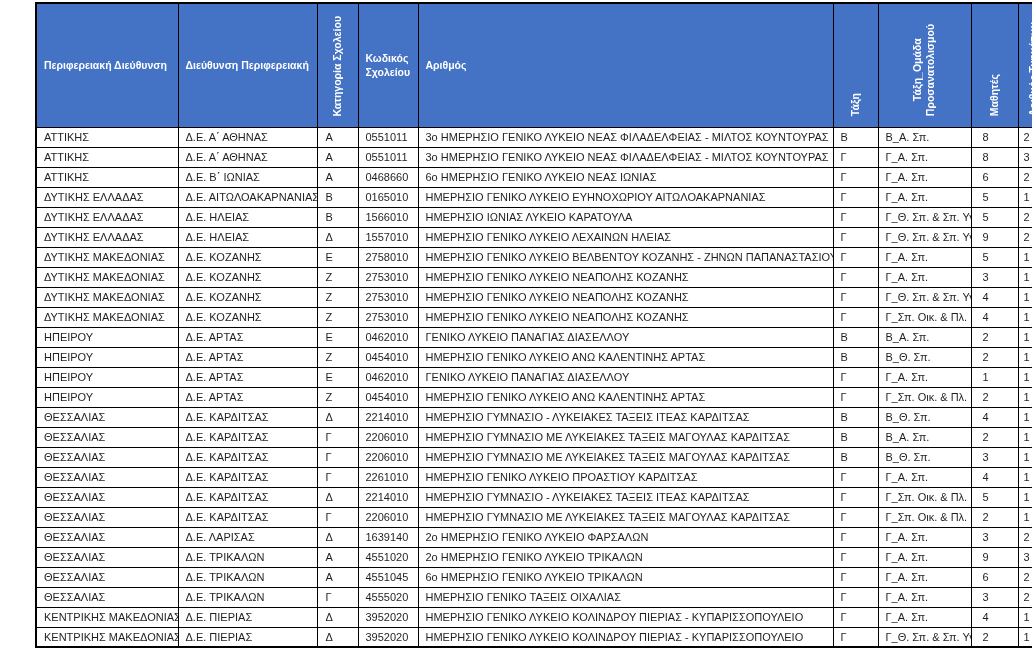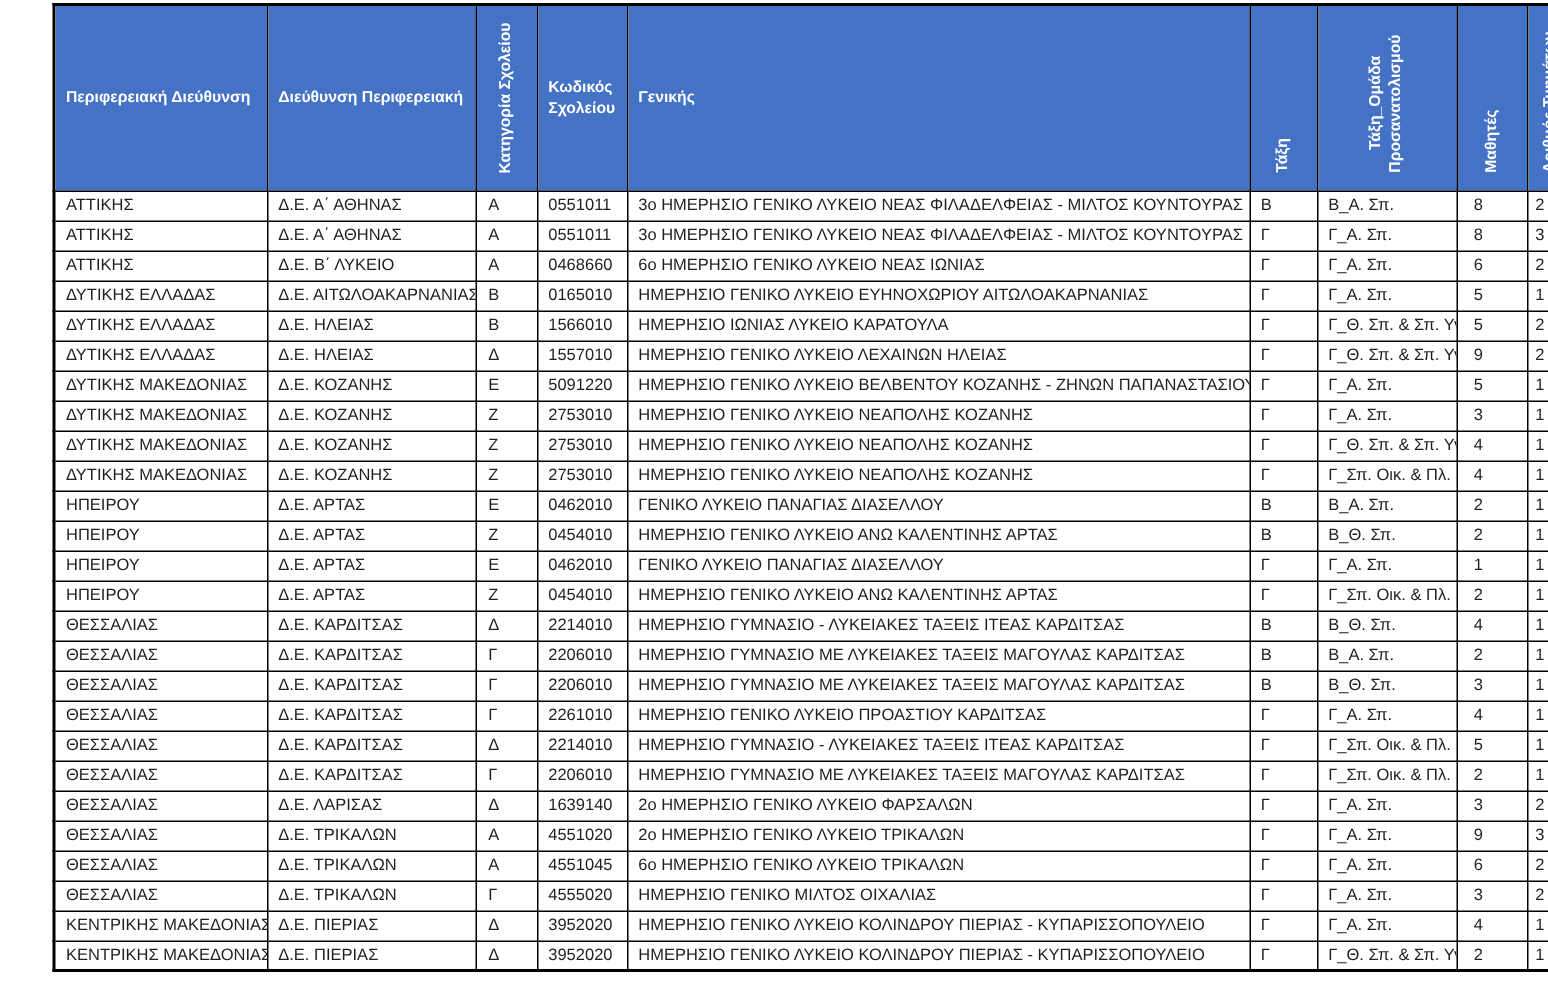--- a/index.html
+++ b/index.html
@@ -74,21 +74,21 @@
       <col style="width:47px">
       <col style="width:44px">
     </colgroup>
     <thead>
       <tr>
         <th class="h hz"><span class="htxt">Περιφερειακή Διεύθυνση</span></th>
         <th class="h hz"><span class="htxt">Διεύθυνση Περιφερειακή</span></th>
         <th class="h vt"><span class="vtxt">Κατηγορία Σχολείου</span></th>
         <th class="h hz"><span class="htxt">Κωδικός
 Σχολείου</span></th>
-        <th class="h hz"><span class="htxt">Γενικής</span></th>
+        <th class="h hz"><span class="htxt">Αριθμός</span></th>
         <th class="h vt"><span class="vtxt">Τάξη</span></th>
         <th class="h vt"><span class="vtxt">Τάξη_Ομάδα
 Προσανατολισμού</span></th>
         <th class="h vt"><span class="vtxt">Μαθητές</span></th>
         <th class="h vt"><span class="vtxt">Αριθμός Τμημάτων
 Γενικής Παιδείας</span></th>
       </tr>
     </thead>
     <tbody>
         <tr>
@@ -108,21 +108,21 @@
           <td class="c-category">Α</td>
           <td class="c-code">0551011</td>
           <td class="c-school">3ο ΗΜΕΡΗΣΙΟ ΓΕΝΙΚΟ ΛΥΚΕΙΟ ΝΕΑΣ ΦΙΛΑΔΕΛΦΕΙΑΣ - ΜΙΛΤΟΣ ΚΟΥΝΤΟΥΡΑΣ</td>
           <td class="c-class">Γ</td>
           <td class="c-group">Γ_Α. Σπ.</td>
           <td class="c-students">8</td>
           <td class="c-sections">3</td>
         </tr>
         <tr>
           <td class="c-regional">ΑΤΤΙΚΗΣ</td>
-          <td class="c-directorate">Δ.Ε. Β΄ ΛΥΚΕΙΟ</td>
+          <td class="c-directorate">Δ.Ε. Β΄ ΙΩΝΙΑΣ</td>
           <td class="c-category">Α</td>
           <td class="c-code">0468660</td>
           <td class="c-school">6ο ΗΜΕΡΗΣΙΟ ΓΕΝΙΚΟ ΛΥΚΕΙΟ ΝΕΑΣ ΙΩΝΙΑΣ</td>
           <td class="c-class">Γ</td>
           <td class="c-group">Γ_Α. Σπ.</td>
           <td class="c-students">6</td>
           <td class="c-sections">2</td>
         </tr>
         <tr>
           <td class="c-regional">ΔΥΤΙΚΗΣ ΕΛΛΑΔΑΣ</td>
@@ -154,21 +154,21 @@
           <td class="c-school">ΗΜΕΡΗΣΙΟ ΓΕΝΙΚΟ ΛΥΚΕΙΟ ΛΕΧΑΙΝΩΝ ΗΛΕΙΑΣ</td>
           <td class="c-class">Γ</td>
           <td class="c-group">Γ_Θ. Σπ. &amp; Σπ. Υγ.</td>
           <td class="c-students">9</td>
           <td class="c-sections">2</td>
         </tr>
         <tr>
           <td class="c-regional">ΔΥΤΙΚΗΣ ΜΑΚΕΔΟΝΙΑΣ</td>
           <td class="c-directorate">Δ.Ε. ΚΟΖΑΝΗΣ</td>
           <td class="c-category">Ε</td>
-          <td class="c-code">5091220</td>
+          <td class="c-code">2758010</td>
           <td class="c-school">ΗΜΕΡΗΣΙΟ ΓΕΝΙΚΟ ΛΥΚΕΙΟ ΒΕΛΒΕΝΤΟΥ ΚΟΖΑΝΗΣ - ΖΗΝΩΝ ΠΑΠΑΝΑΣΤΑΣΙΟΥ</td>
           <td class="c-class">Γ</td>
           <td class="c-group">Γ_Α. Σπ.</td>
           <td class="c-students">5</td>
           <td class="c-sections">1</td>
         </tr>
         <tr>
           <td class="c-regional">ΔΥΤΙΚΗΣ ΜΑΚΕΔΟΝΙΑΣ</td>
           <td class="c-directorate">Δ.Ε. ΚΟΖΑΝΗΣ</td>
           <td class="c-category">Ζ</td>
@@ -342,21 +342,21 @@
           <td class="c-class">Γ</td>
           <td class="c-group">Γ_Α. Σπ.</td>
           <td class="c-students">6</td>
           <td class="c-sections">2</td>
         </tr>
         <tr>
           <td class="c-regional">ΘΕΣΣΑΛΙΑΣ</td>
           <td class="c-directorate">Δ.Ε. ΤΡΙΚΑΛΩΝ</td>
           <td class="c-category">Γ</td>
           <td class="c-code">4555020</td>
-          <td class="c-school">ΗΜΕΡΗΣΙΟ ΓΕΝΙΚΟ ΜΙΛΤΟΣ ΟΙΧΑΛΙΑΣ</td>
+          <td class="c-school">ΗΜΕΡΗΣΙΟ ΓΕΝΙΚΟ ΤΑΞΕΙΣ ΟΙΧΑΛΙΑΣ</td>
           <td class="c-class">Γ</td>
           <td class="c-group">Γ_Α. Σπ.</td>
           <td class="c-students">3</td>
           <td class="c-sections">2</td>
         </tr>
         <tr>
           <td class="c-regional">ΚΕΝΤΡΙΚΗΣ ΜΑΚΕΔΟΝΙΑΣ</td>
           <td class="c-directorate">Δ.Ε. ΠΙΕΡΙΑΣ</td>
           <td class="c-category">Δ</td>
           <td class="c-code">3952020</td>

